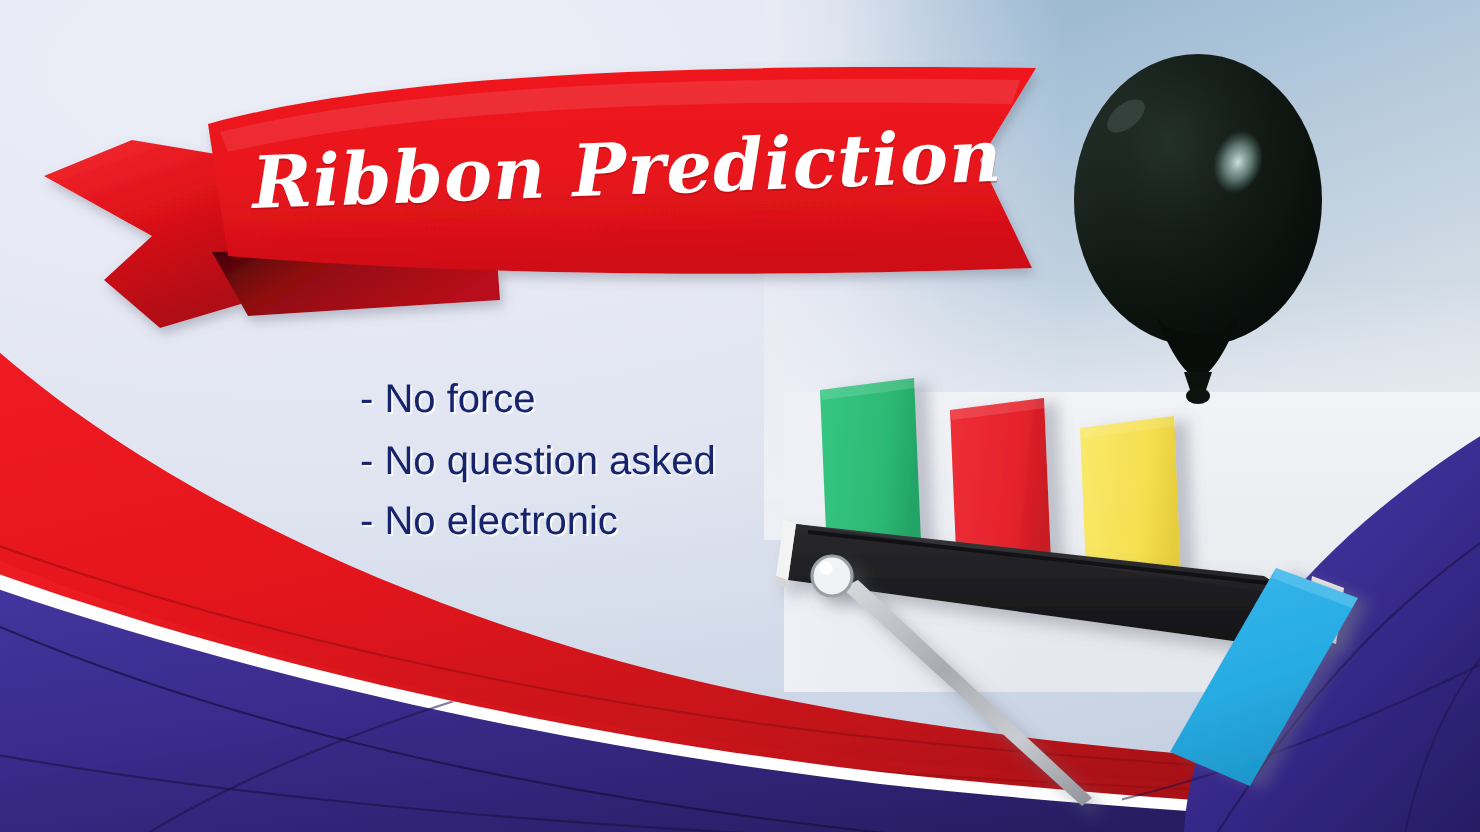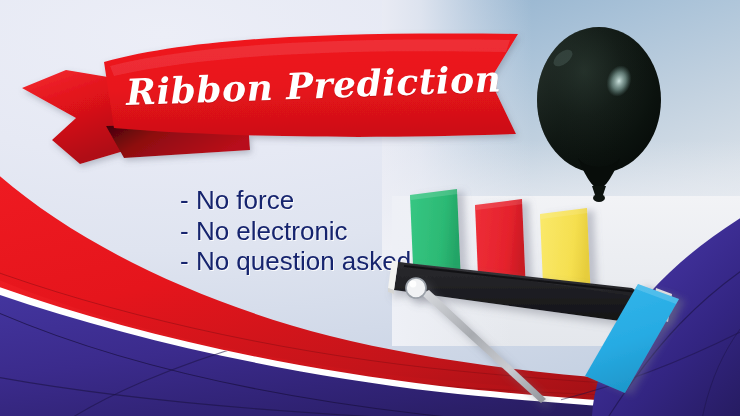--- a/index.html
+++ b/index.html
@@ -51,21 +51,21 @@
     white-space:nowrap;
     text-shadow:0 1px 0 rgba(150,0,0,.35);
   }
 
   
   .balloon{position:absolute;left:516px;top:18px;width:170px;height:190px;}
 
   
   .bullets{
     position:absolute;left:180px;top:185px;width:300px;
-    color:#16246e;font-size:26px;line-height:30.5px;font-weight:normal;
+    color:#16246e;font-size:20px;line-height:30.5px;font-weight:normal;
     text-shadow:1px 1px 0 rgba(255,255,255,.85);
     white-space:nowrap;
   }
   .bullets .li{display:block;}
 
   
   .props{position:absolute;left:380px;top:170px;width:360px;height:246px;}
 </style>
 </head>
 <body>
@@ -203,22 +203,22 @@
       <ellipse cx="83" cy="180" rx="6" ry="4" fill="#0d130f"></ellipse>
 
       <ellipse cx="103" cy="63" rx="12" ry="16" transform="rotate(18 103 63)" fill="url(#balSpec)"></ellipse>
 
       <ellipse cx="47" cy="40" rx="11" ry="6" transform="rotate(-38 47 40)" fill="#8fb3ad" opacity="0.18"></ellipse>
     </svg>
   </div>
 
   <div class="bullets">
     <span class="li">- No force</span>
+    <span class="li">- No question asked</span>
     <span class="li">- No electronic</span>
-    <span class="li">- No question asked</span>
   </div>
 
   <div class="props">
     <svg viewBox="0 0 360 246" width="360" height="246">
       <defs>
         <linearGradient id="standTop" x1="0" y1="0" x2="0.2" y2="1">
           <stop offset="0%" stop-color="#3a3a3e"></stop>
           <stop offset="100%" stop-color="#232327"></stop>
         </linearGradient>
         <linearGradient id="standFront" x1="0" y1="0" x2="0" y2="1">

